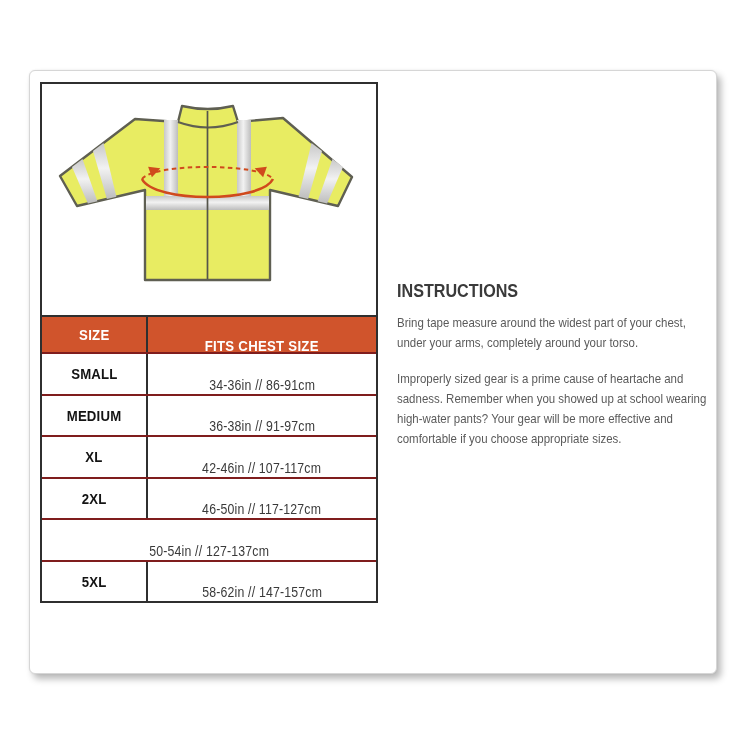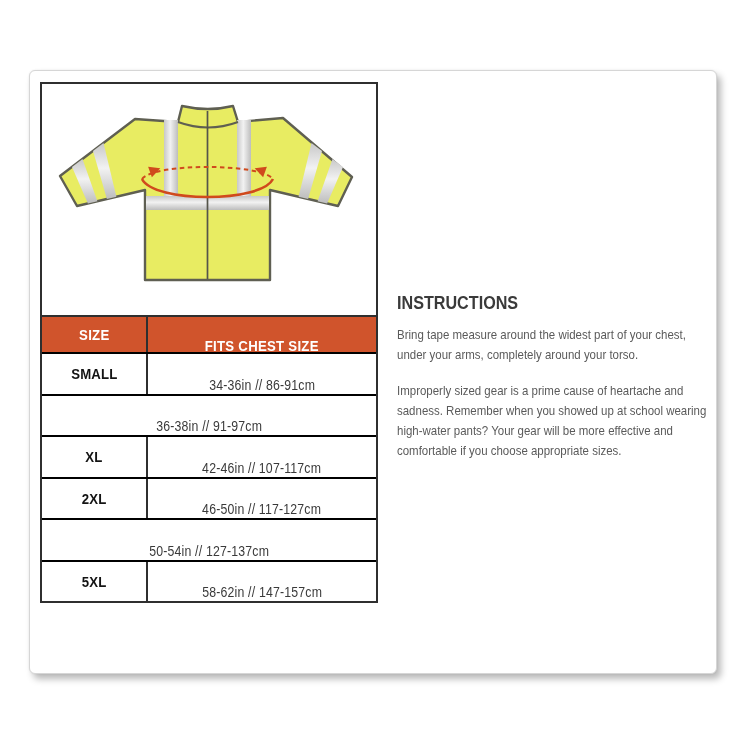--- a/index.html
+++ b/index.html
@@ -17,31 +17,31 @@
   .jacket-box {
     position:absolute; left:10px; top:11px; width:338px; height:235px;
     border:2px solid #2f2f2f; box-sizing:border-box; background:#fff;
   }
   .jacket-box svg { width:100%; height:100%; display:block; }
   
   .sizetable {
     position:absolute; left:10px; top:246px; width:338px;
     border:2px solid #2f2f2f; border-top:none; box-sizing:border-box; background:#fff;
   }
-  .trow { display:flex; height:39.5px; border-top:2px solid #000000; }
+  .trow { display:flex; height:39.5px; border-top:2px solid #7f1d1d; }
   .thead { display:flex; height:35px; background:#D0542C; border-top:none; }
   .cell { display:flex; align-items:center; justify-content:center; height:100%; box-sizing:border-box; }
   .size-col { width:106px; border-right:2px solid #2f2f2f; }
   .chest-col { flex:1;margin-top:11px; }
   .cond { display:inline-block; transform:scaleX(0.88); white-space:nowrap; }
   .thead .cell span { color:#ffffff; font-weight:bold; font-size:15px; letter-spacing:0.3px; }
   .size-label { font-weight:bold; font-size:15px; color:#141414; letter-spacing:0.2px; }
   .chest-val { font-size:14px; color:#3a3a3a; letter-spacing:0.2px; }
   
-  .instructions { position:absolute; left:367px; top:222px; width:320px; }
+  .instructions { position:absolute; left:367px; top:210px; width:320px; }
   .instructions h2 {
     margin:0; font-size:19px; line-height:20px; font-weight:bold; color:#3a3a3a;
     transform:scaleX(0.85); transform-origin:top left; white-space:nowrap;
   }
   .instructions p {
     width:372px; margin:12px 0 0 0; font-size:13.5px; line-height:1.5; color:#5a5a5a;
     transform:scaleX(0.85); transform-origin:top left;
   }
   .instructions p + p { margin-top:15px; }
 </style>
@@ -100,20 +100,23 @@
     </div>
     <div class="trow">
       <div class="cell size-col">
           <span class="cond size-label">SMALL</span>
         </div>
       <div class="cell chest-col">
           <span class="cond chest-val">34-36in // 86-91cm</span>
         </div>
     </div>
     <div class="trow">
+      <div class="cell size-col">
+          <span class="cond size-label">MEDIUM</span>
+        </div>
       <div class="cell chest-col">
           <span class="cond chest-val">36-38in // 91-97cm</span>
         </div>
     </div>
     <div class="trow">
       <div class="cell size-col">
           <span class="cond size-label">XL</span>
         </div>
       <div class="cell chest-col">
           <span class="cond chest-val">42-46in // 107-117cm</span>

